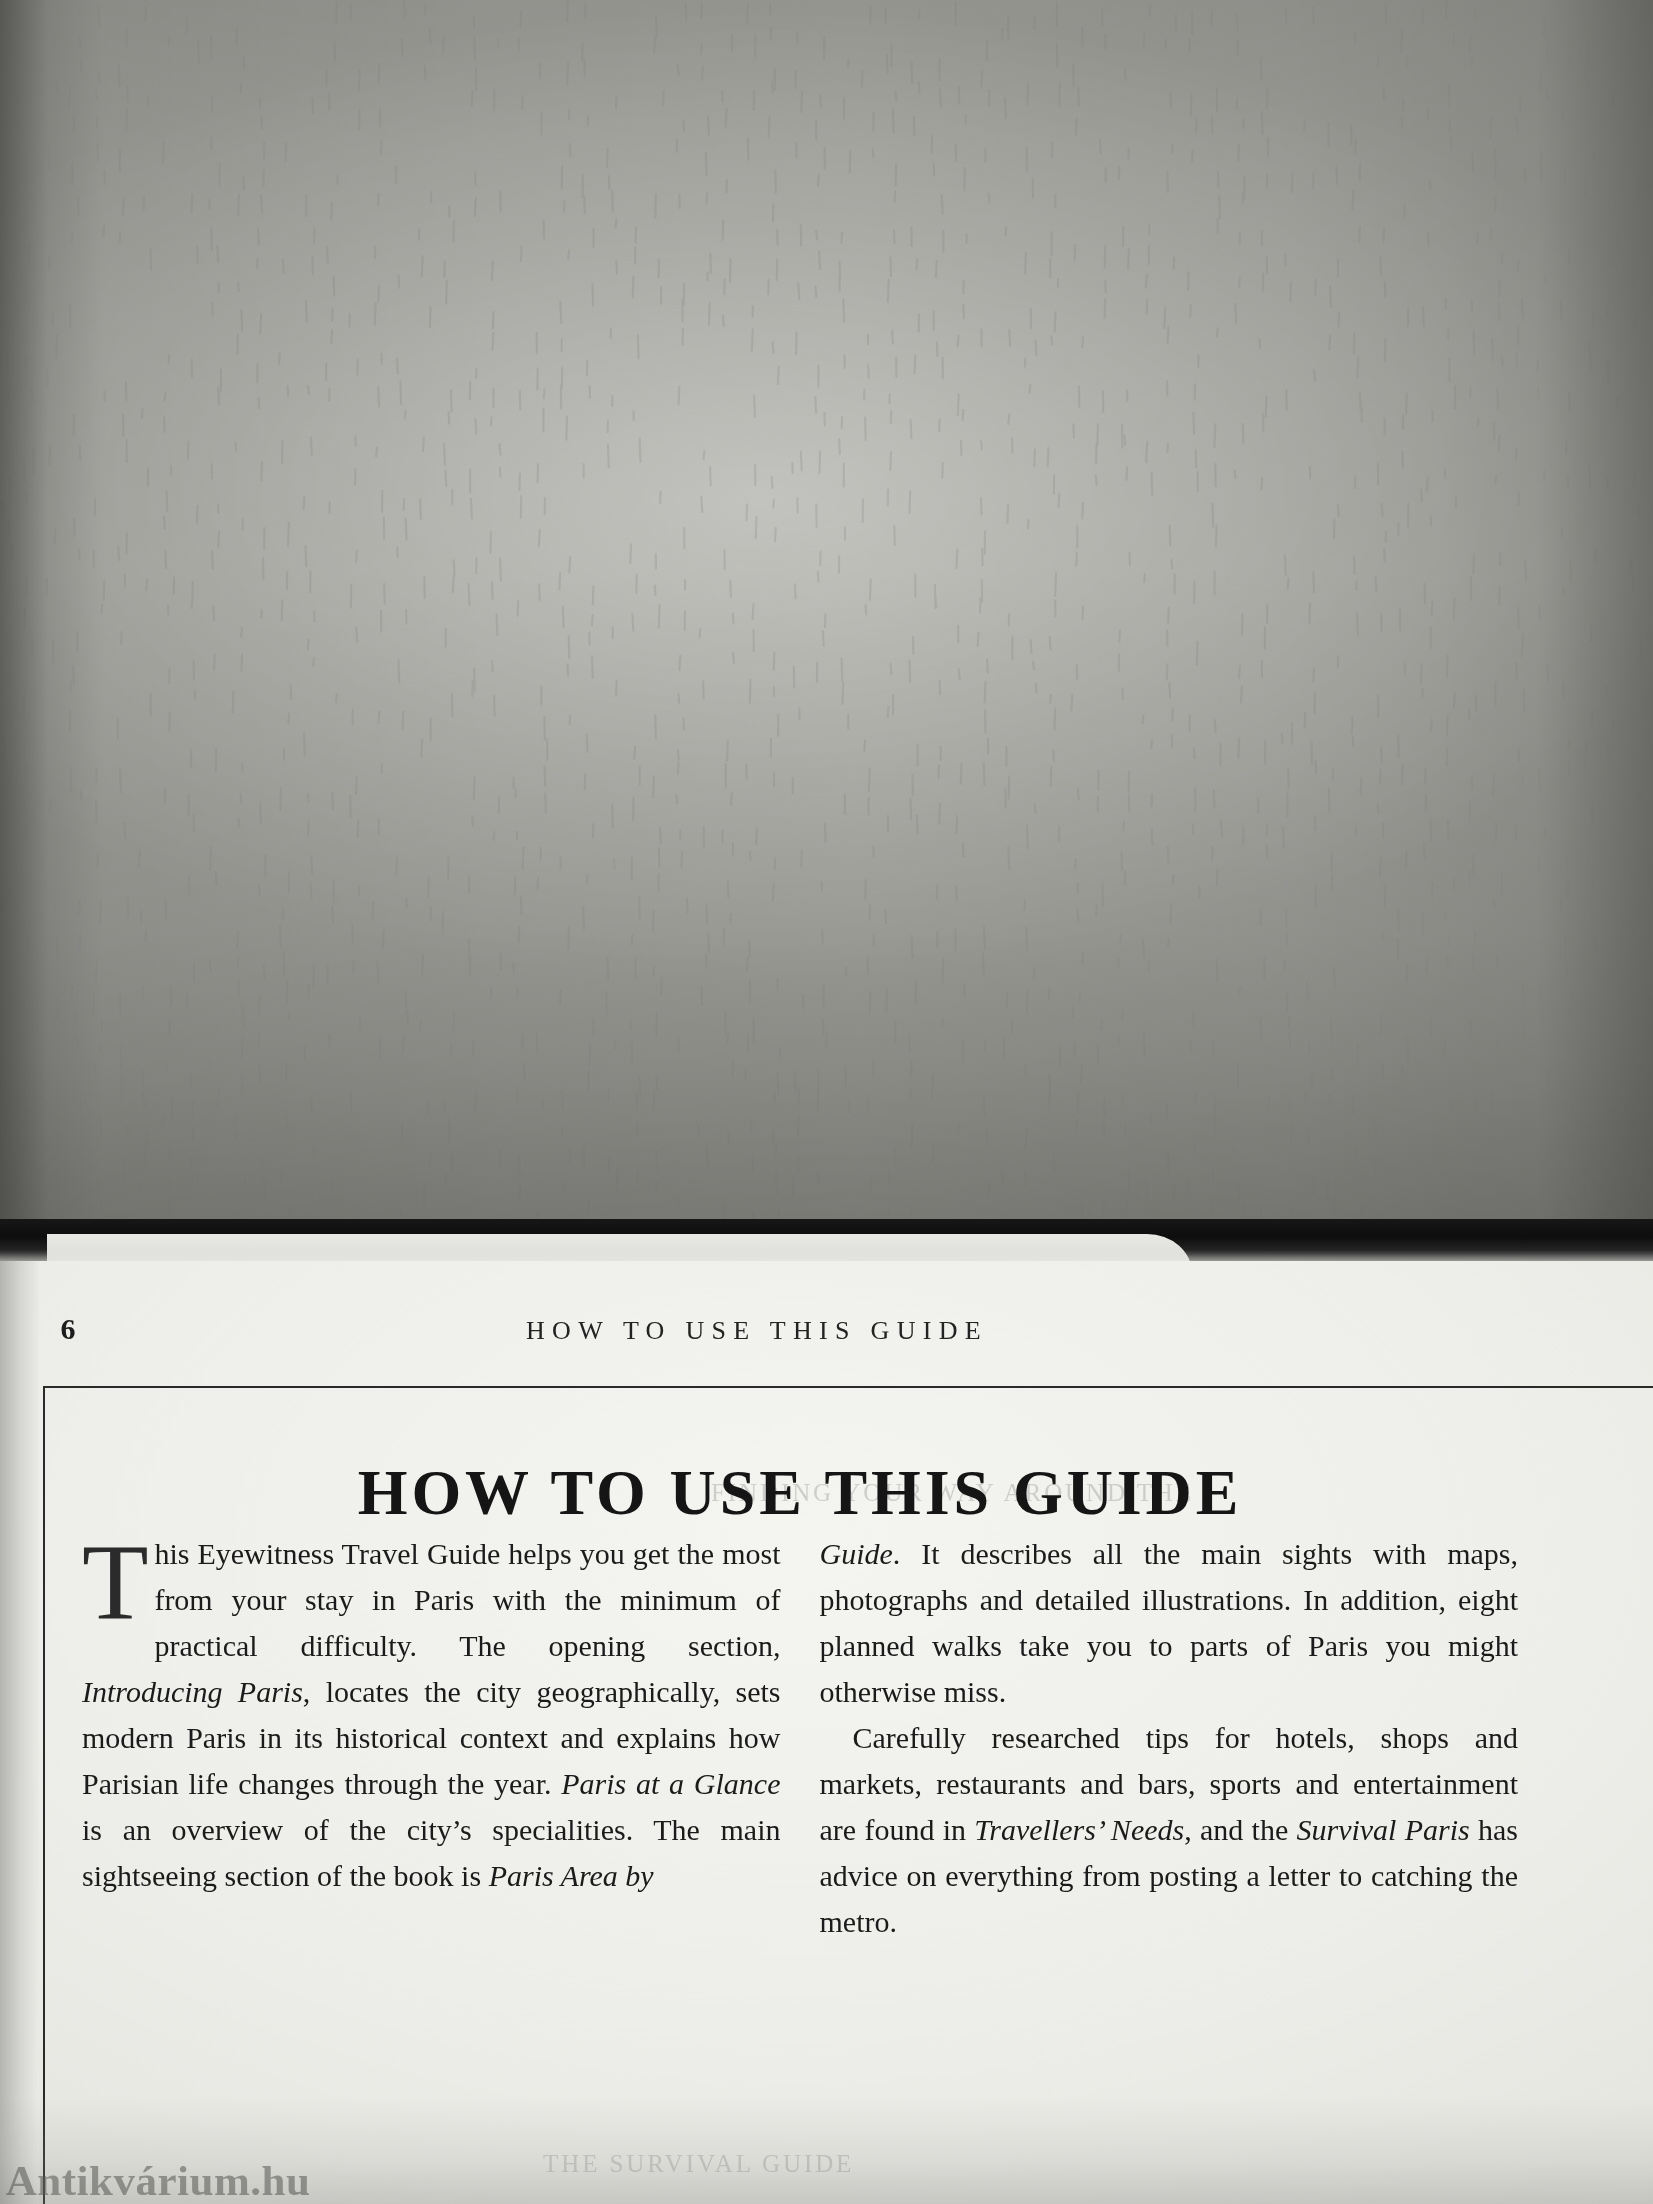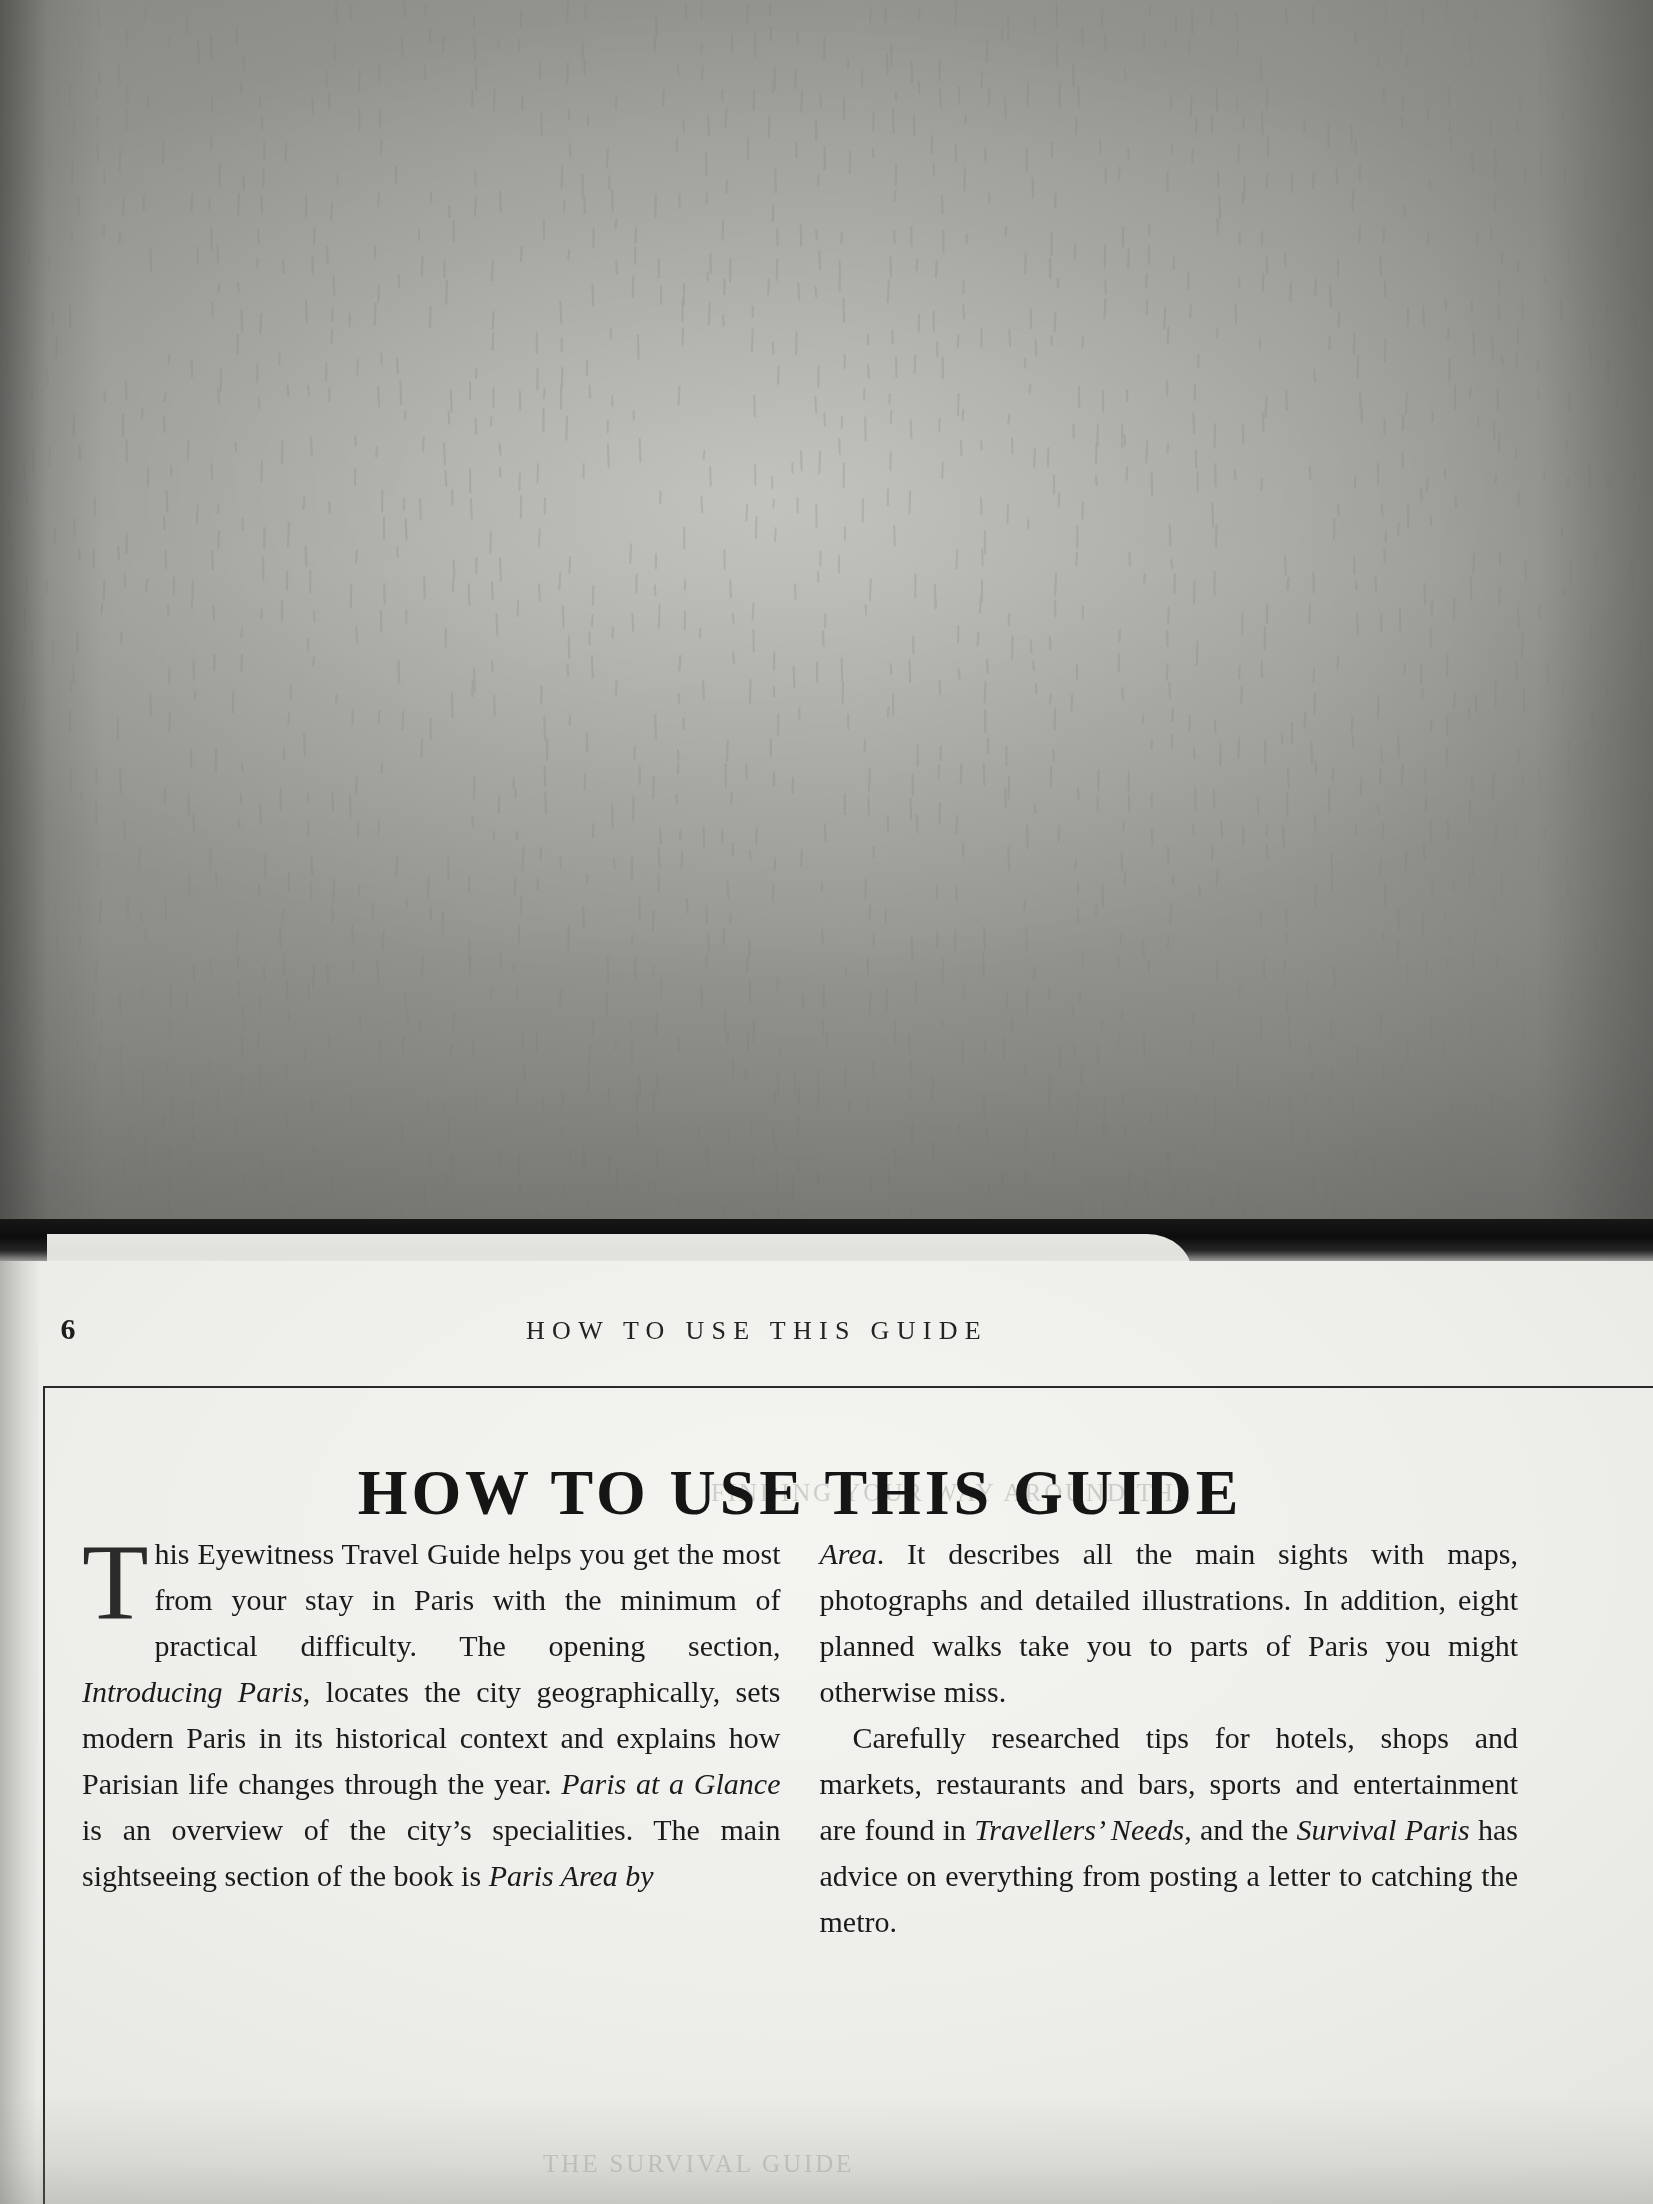--- a/index.html
+++ b/index.html
@@ -1893,23 +1893,24 @@
 
   <div id="frame"></div>
 
   <h1 id="headline">HOW TO USE THIS GUIDE</h1>
 
   <div id="columns">
     <div class="col">
       <p><span id="dropcap">T</span><span>his Eyewitness Travel Guide helps you get the most from your stay in Paris with the minimum of practical difficulty. The opening section, <i>Introducing Paris</i>, locates the city geographically, sets modern Paris in its historical context and explains how Parisian life changes through the year. <i>Paris at a Glance</i> is an overview of the city’s specialities. The main sightseeing section of the book is <i>Paris Area by</i></span></p>
     </div>
     <div class="col">
-      <p><span><i>Area</i>. It describes all the main sights with maps, photographs and detailed illustrations. In addition, eight planned walks take you to parts of Paris you might otherwise miss.</span></p>
+      <p><span><i>Guide</i>. It describes all the main sights with maps, photographs and detailed illustrations. In addition, eight planned walks take you to parts of Paris you might otherwise miss.</span></p>
       <p><span>Carefully researched tips for hotels, shops and markets, restaurants and bars, sports and entertainment are found in <i>Travellers’ Needs</i>, and the <i>Survival Paris</i> has advice on everything from posting a letter to catching the metro.</span></p>
     </div>
   </div>
 
   <div class="ghost" id="ghost-2">THE SURVIVAL GUIDE</div>
 
   <div id="book-page-bottomshade"></div>
 
+  <div id="watermark">Antikvárium.hu</div>
 </div>
 
 
 </body></html>

